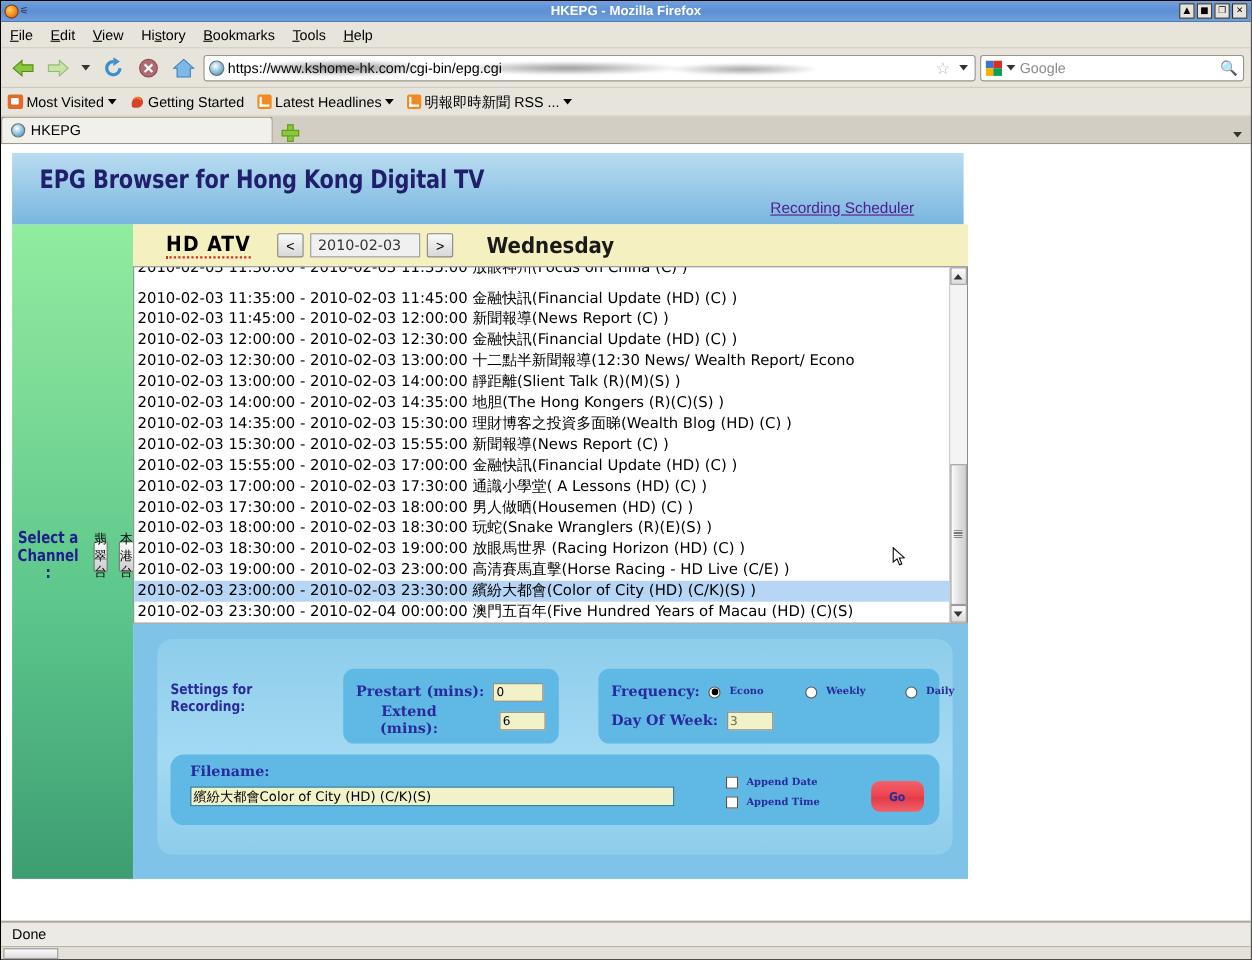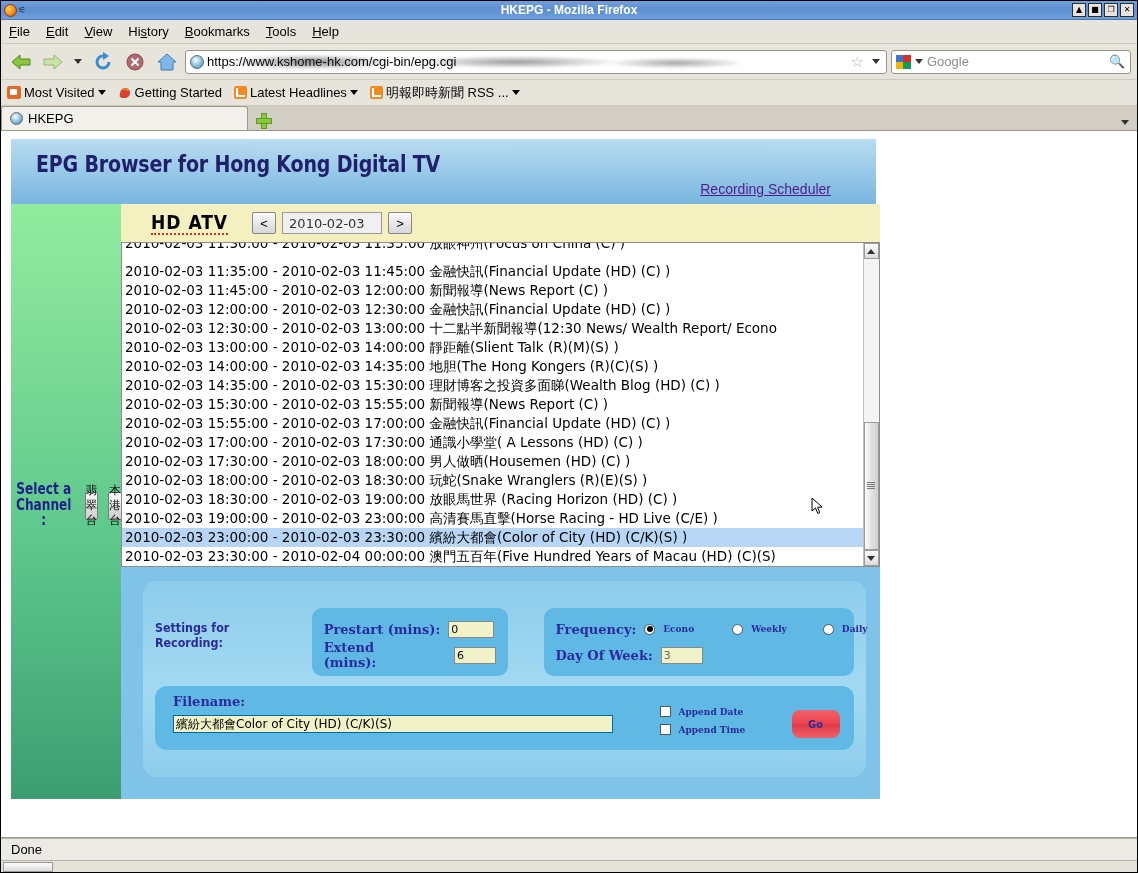--- a/index.html
+++ b/index.html
@@ -170,21 +170,21 @@
             border-top:5px solid #333; }
 
   .rec-area { flex:1 1 auto; background:#7fc3e8; padding:14px 14px 0 22px; }
   .rec-card { background:linear-gradient(to bottom,#8ecdeb 0%,#a3d9f2 55%,#8ecdeb 100%);
               border-radius:14px; padding:27px 12px; }
   .rec-top { display:flex; align-items:flex-start; gap:10px; }
   .rec-label { font-size:13px; font-weight:bold; color:#2a2a9c; margin-top:12px; width:160px;
                font-family:"DejaVu Sans Condensed","Liberation Sans Narrow","Liberation Sans",sans-serif;
                transform:scaleX(0.95); transform-origin:left center; }
   .sub-card { background:#5fb9e4; border-radius:10px; padding:8px 12px; }
-  .fld-row { display:flex; align-items:center; height:26px; gap:8px; }
+  .fld-row { display:flex; align-items:center; height:26px; gap:8px;text-align:center; }
   .fld-label { font-size:13px; font-weight:bold; color:#2a2a9c;
                font-family:"DejaVu Serif","Liberation Serif",serif; }
   .tiny-inp { background:#f2f2c8; border:1px solid #888; height:17px; font-size:11px;
               color:#000; padding-left:2px; display:flex; align-items:center;
               font-family:"DejaVu Sans","Liberation Sans",sans-serif; }
   .radio { width:11px;height:11px;border-radius:50%;background:#fff;border:1px solid #555;
            display:inline-flex;align-items:center;justify-content:center; flex:0 0 11px;}
   .radio.on::after{content:"";width:6px;height:6px;border-radius:50%;background:#000;}
   .rb-label{ font-size:9px; font-weight:bold; color:#2a2a9c;
              font-family:"DejaVu Serif","Liberation Serif",serif; }
@@ -369,20 +369,21 @@
 
         <div class="right-col">
 
           <div class="epg-head">
             <div class="hd-atv">HD  ATV</div>
             <div class="date-nav">
               <div class="navsq">&lt;</div>
               <div class="date-inp">2010-02-03</div>
               <div class="navsq">&gt;</div>
             </div>
+            <div class="weekday">Wednesday</div>
           </div>
 
           <div class="listbox">
             <div class="list-inner">
               <div class="row clip"><span>2010-02-03 11:30:00 - 2010-02-03 11:35:00 放眼神州(Focus on China (C) )</span></div>
               <div class="row"><span>2010-02-03 11:35:00 - 2010-02-03 11:45:00 金融快訊(Financial Update (HD) (C) )</span></div>
               <div class="row"><span>2010-02-03 11:45:00 - 2010-02-03 12:00:00 新聞報導(News Report (C) )</span></div>
               <div class="row"><span>2010-02-03 12:00:00 - 2010-02-03 12:30:00 金融快訊(Financial Update (HD) (C) )</span></div>
               <div class="row"><span>2010-02-03 12:30:00 - 2010-02-03 13:00:00 十二點半新聞報導(12:30 News/ Wealth Report/ Econo</span></div>
               <div class="row"><span>2010-02-03 13:00:00 - 2010-02-03 14:00:00 靜距離(Slient Talk (R)(M)(S) )</span></div>

